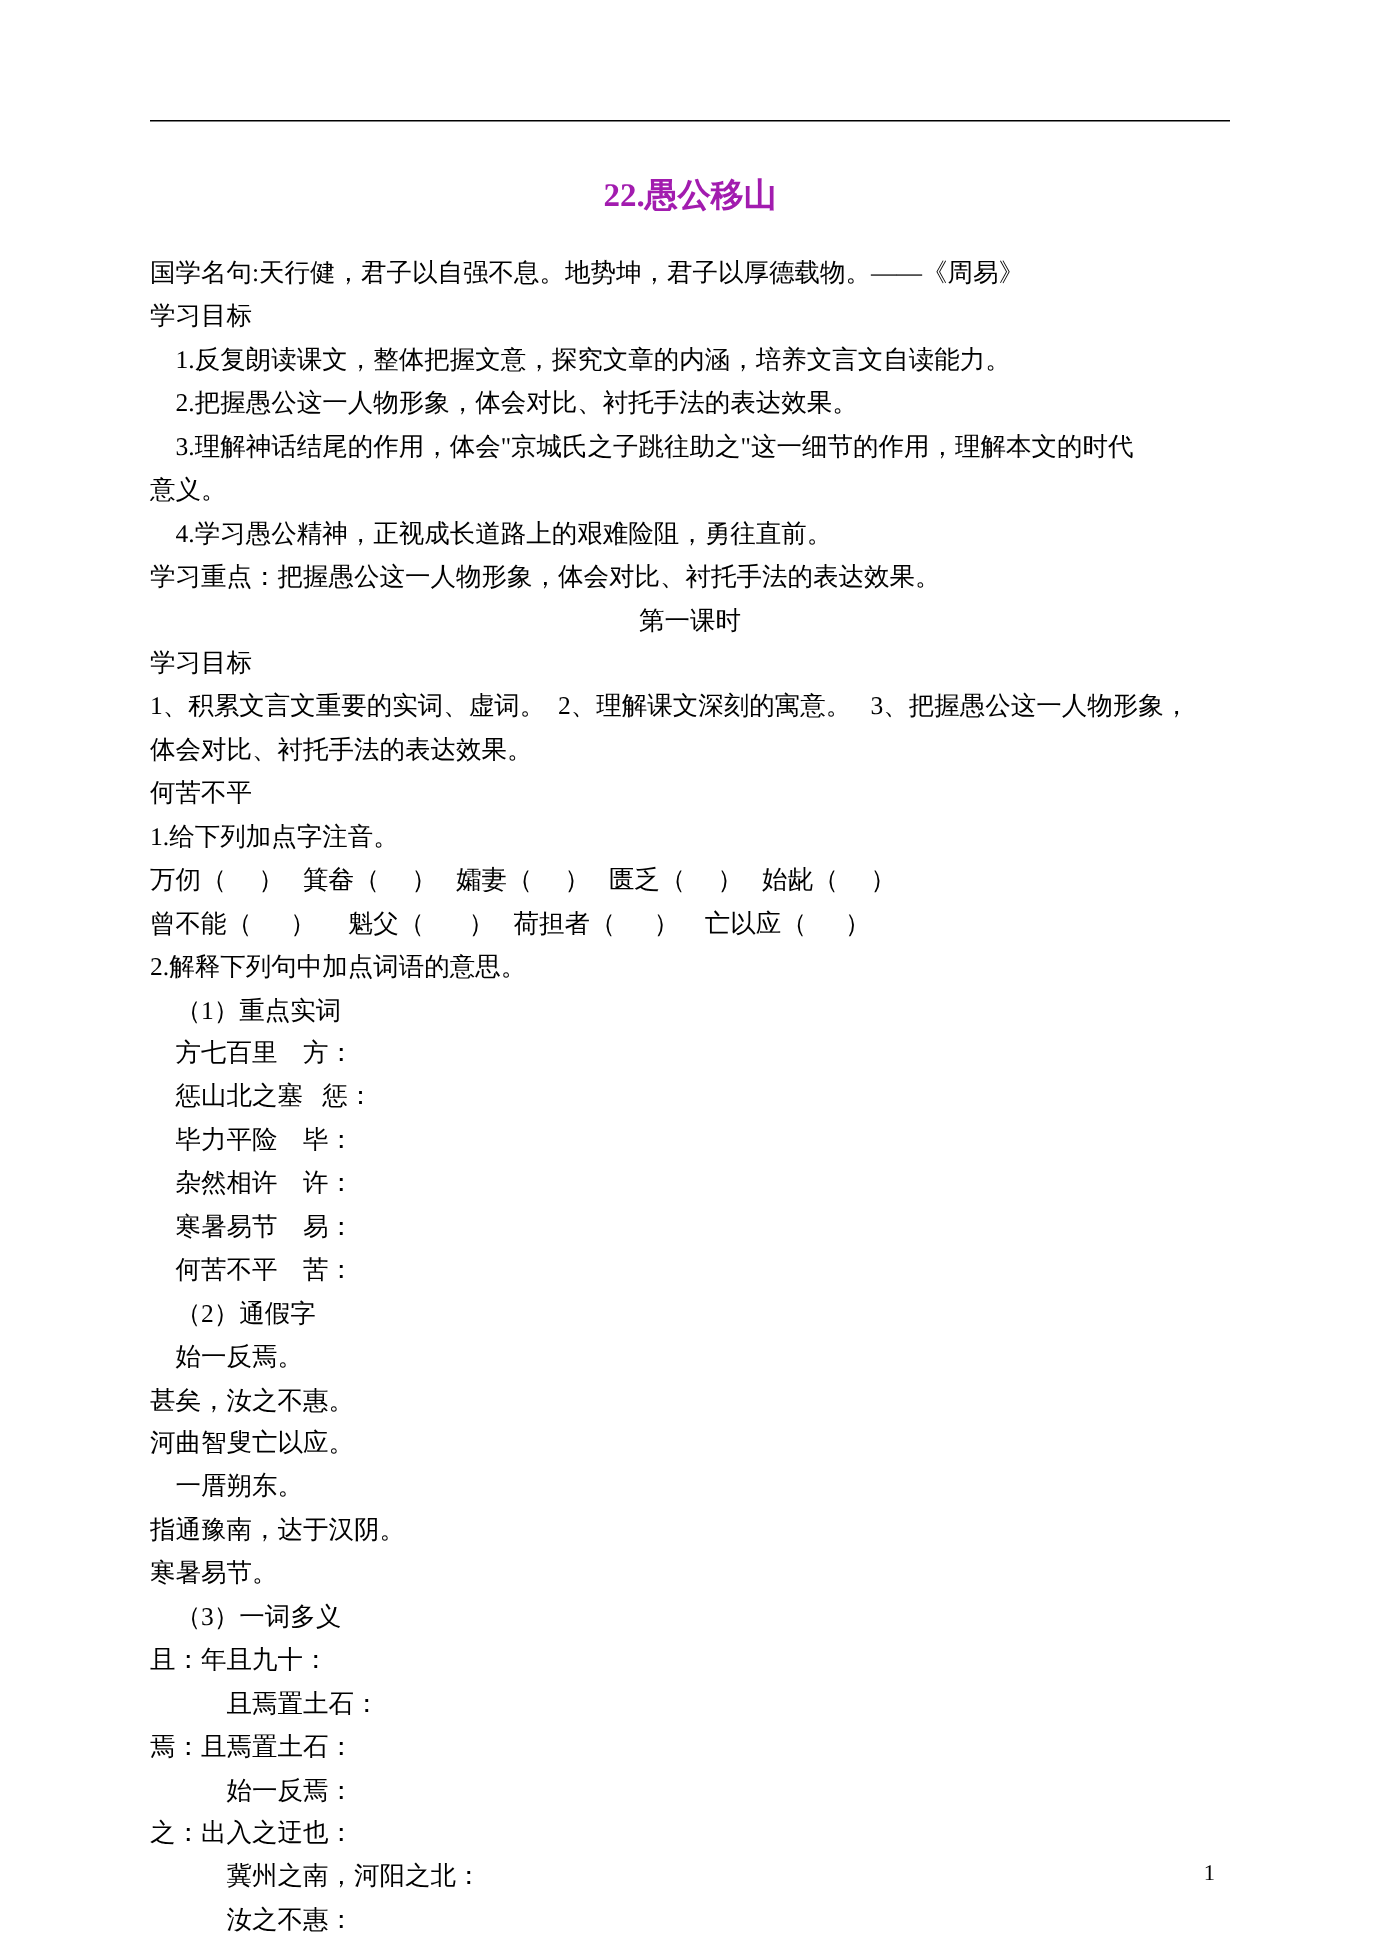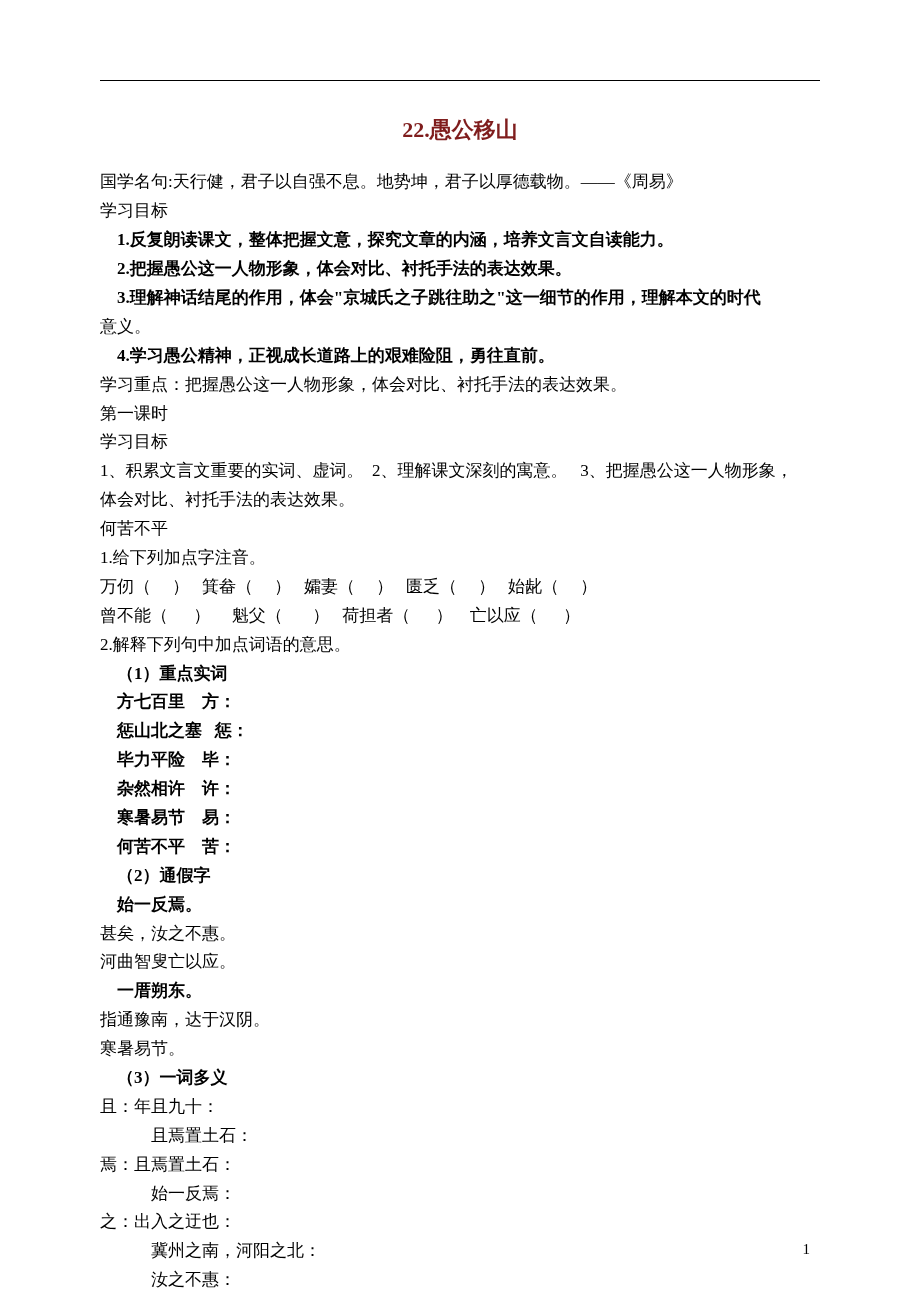--- a/index.html
+++ b/index.html
@@ -15,29 +15,29 @@
   }
   .page {
     padding: 80px 100px 0 100px;
   }
   .rule {
     border-top: 1px solid #000;
     margin-bottom: 30px;
   }
   .title {
     text-align: center;
-    color: #7f1d1d;
+    color: #a21caf;
     font-size: 22px;
     font-weight: bold;
     margin-bottom: 20px;
   }
   .line { white-space: pre; }
-  .indent1 { padding-left: 1em; font-weight: bold; }
+  .indent1 { padding-left: 1em; }
   .indent3 { padding-left: 3em; }
-  .center { text-align: left; }
+  .center { text-align: center; }
   .pagenum {
     position: absolute;
     bottom: 40px;
     right: 110px;
     font-size: 15px;
   }
 </style>
 </head>
 <body>
 

